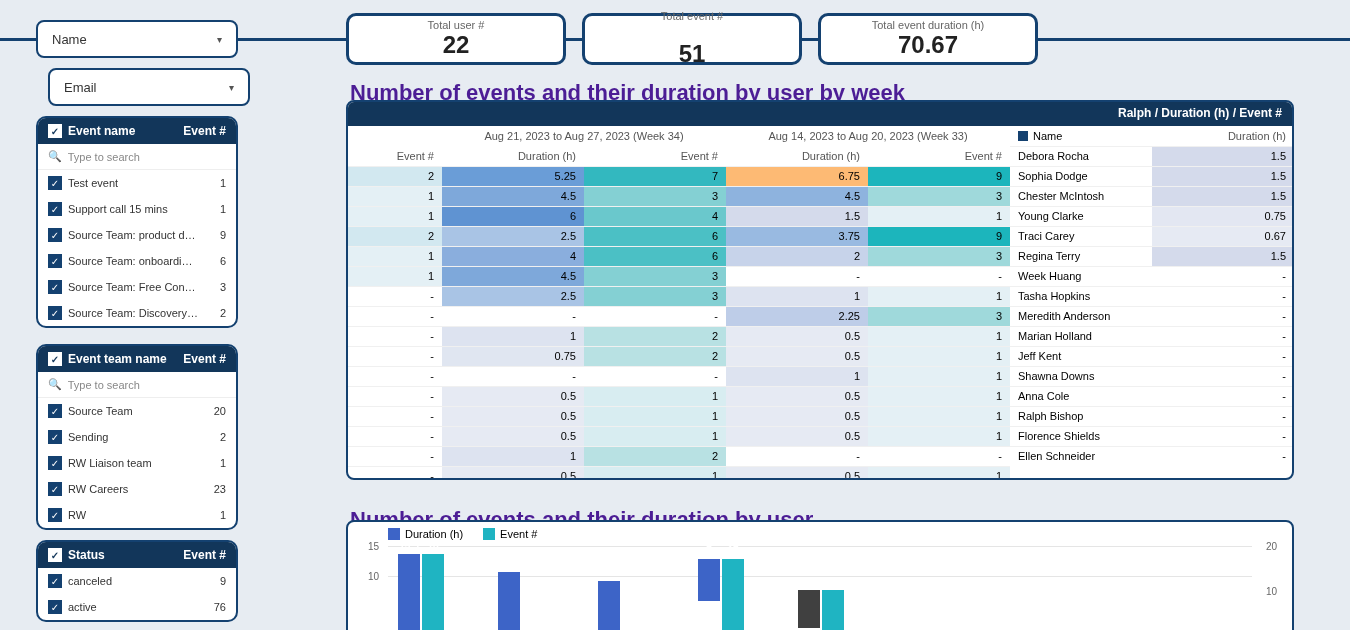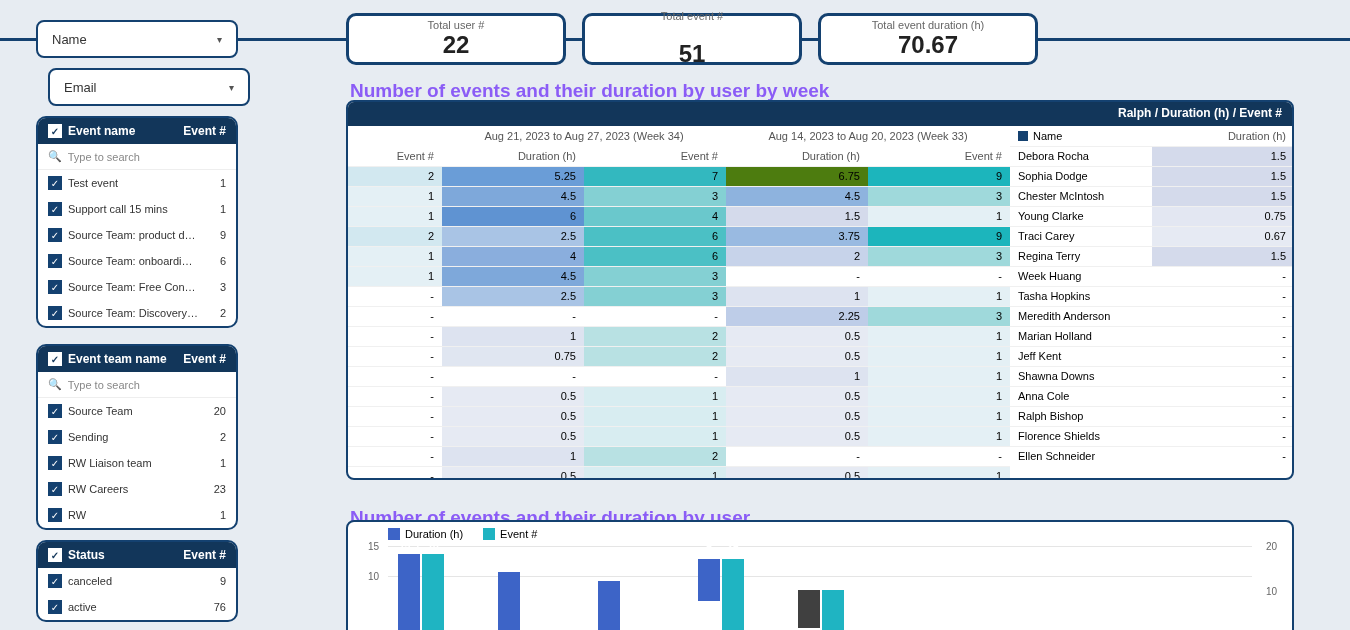--- a/index.html
+++ b/index.html
@@ -37,21 +37,21 @@
 }
 .filter-search .icon { margin-right: 6px; color: #666; }
 .filter-row {
   height: 26px; display: flex; align-items: center; padding: 0 10px; font-size: 11px;
   justify-content: space-between; color: #333;
 }
 .filter-row .left { display: flex; align-items: center; overflow: hidden; }
 .filter-row .chk { width: 14px; height: 14px; background: #144170; color: #fff; display: inline-flex; align-items: center; justify-content: center; margin-right: 6px; font-size: 10px; flex-shrink: 0; }
 .filter-row .lbl { white-space: nowrap; overflow: hidden; text-overflow: ellipsis; max-width: 130px; }
 
-.section-title { position: absolute; font-size: 19px; font-weight: bold; color: #8b5cf6; }
+.section-title { position: absolute; font-size: 22px; font-weight: bold; color: #4c1d95; }
 
 .table-container {
   position: absolute; left: 346px; top: 100px; width: 948px; height: 380px;
   border: 2px solid #144170; border-radius: 8px; background: #fff; overflow: hidden;
 }
 .table-top-header { background: #12365A; color: #fff; text-align: right; font-size: 12px; font-weight: bold; padding: 4px 10px; height: 24px; }
 .grid { display: grid; grid-template-columns: 94px 142px 142px 142px 142px 142px 142px; font-size: 11px; }
 .grid .hdr { color: #555; padding: 4px 8px; text-align: right; font-size: 11px; }
 .grid .week-hdr { grid-column: span 2; text-align: center; padding: 4px; font-size: 11px; color: #555; }
 .grid .cell { padding: 3px 8px; text-align: right; height: 20px; border-top: 1px solid #f0f0f0; }
@@ -252,21 +252,21 @@
       <div class="hdr">Event #</div>
       <div class="hdr">Duration (h)</div>
       <div class="hdr">Event #</div>
       <div class="hdr">Duration (h)</div>
       <div class="hdr">Event #</div>
       <div class="cell name">Debora Rocha</div>
       <div class="cell" style="background:#D4DAEB;">1.5</div>
       <div class="cell" style="background:#D2E8F0;">2</div>
       <div class="cell" style="background:#6A9DD7;">5.25</div>
       <div class="cell" style="background:#33B8BF;">7</div>
-      <div class="cell" style="background:#4d7c0f;">6.75</div>
+      <div class="cell" style="background:#fdba74;">6.75</div>
       <div class="cell" style="background:#1CB5BC;">9</div>
       <div class="cell name">Sophia Dodge</div>
       <div class="cell" style="background:#D4DAEB;">1.5</div>
       <div class="cell" style="background:#E4F0F5;">1</div>
       <div class="cell" style="background:#7EA8DA;">4.5</div>
       <div class="cell" style="background:#84D0D3;">3</div>
       <div class="cell" style="background:#8EB3DE;">4.5</div>
       <div class="cell" style="background:#9FD9DB;">3</div>
       <div class="cell name">Chester McIntosh</div>
       <div class="cell" style="background:#D4DAEB;">1.5</div>

